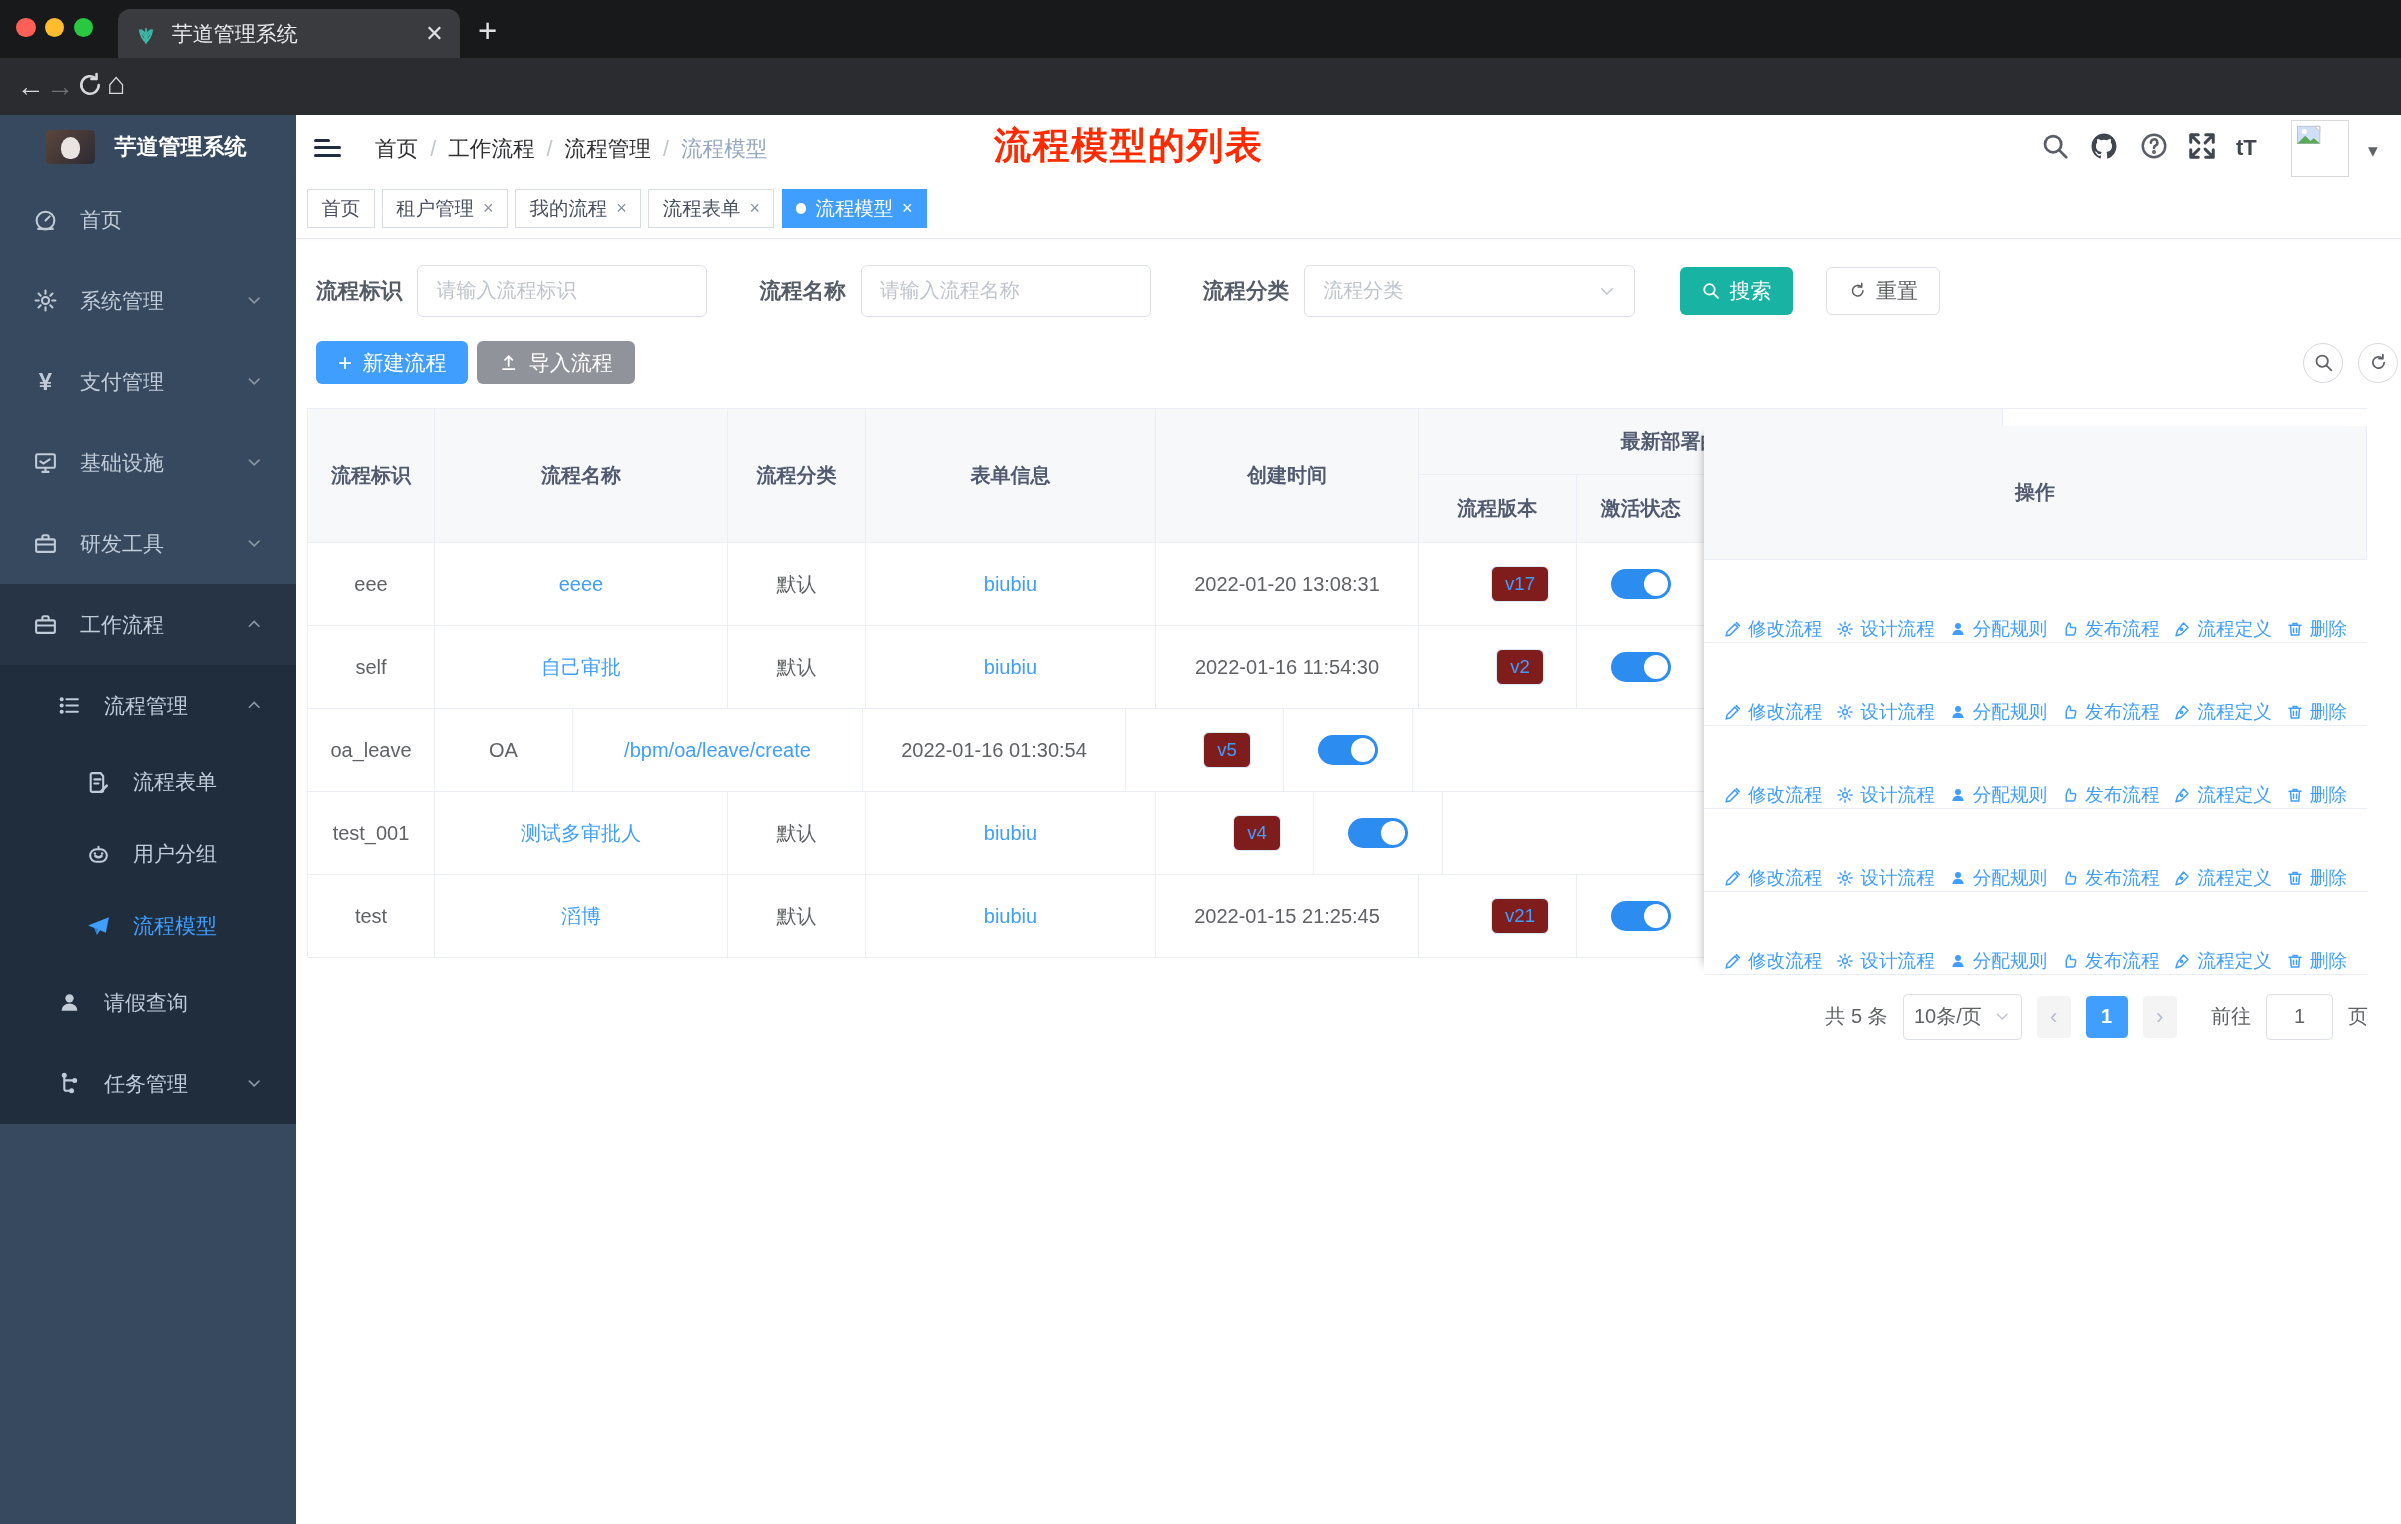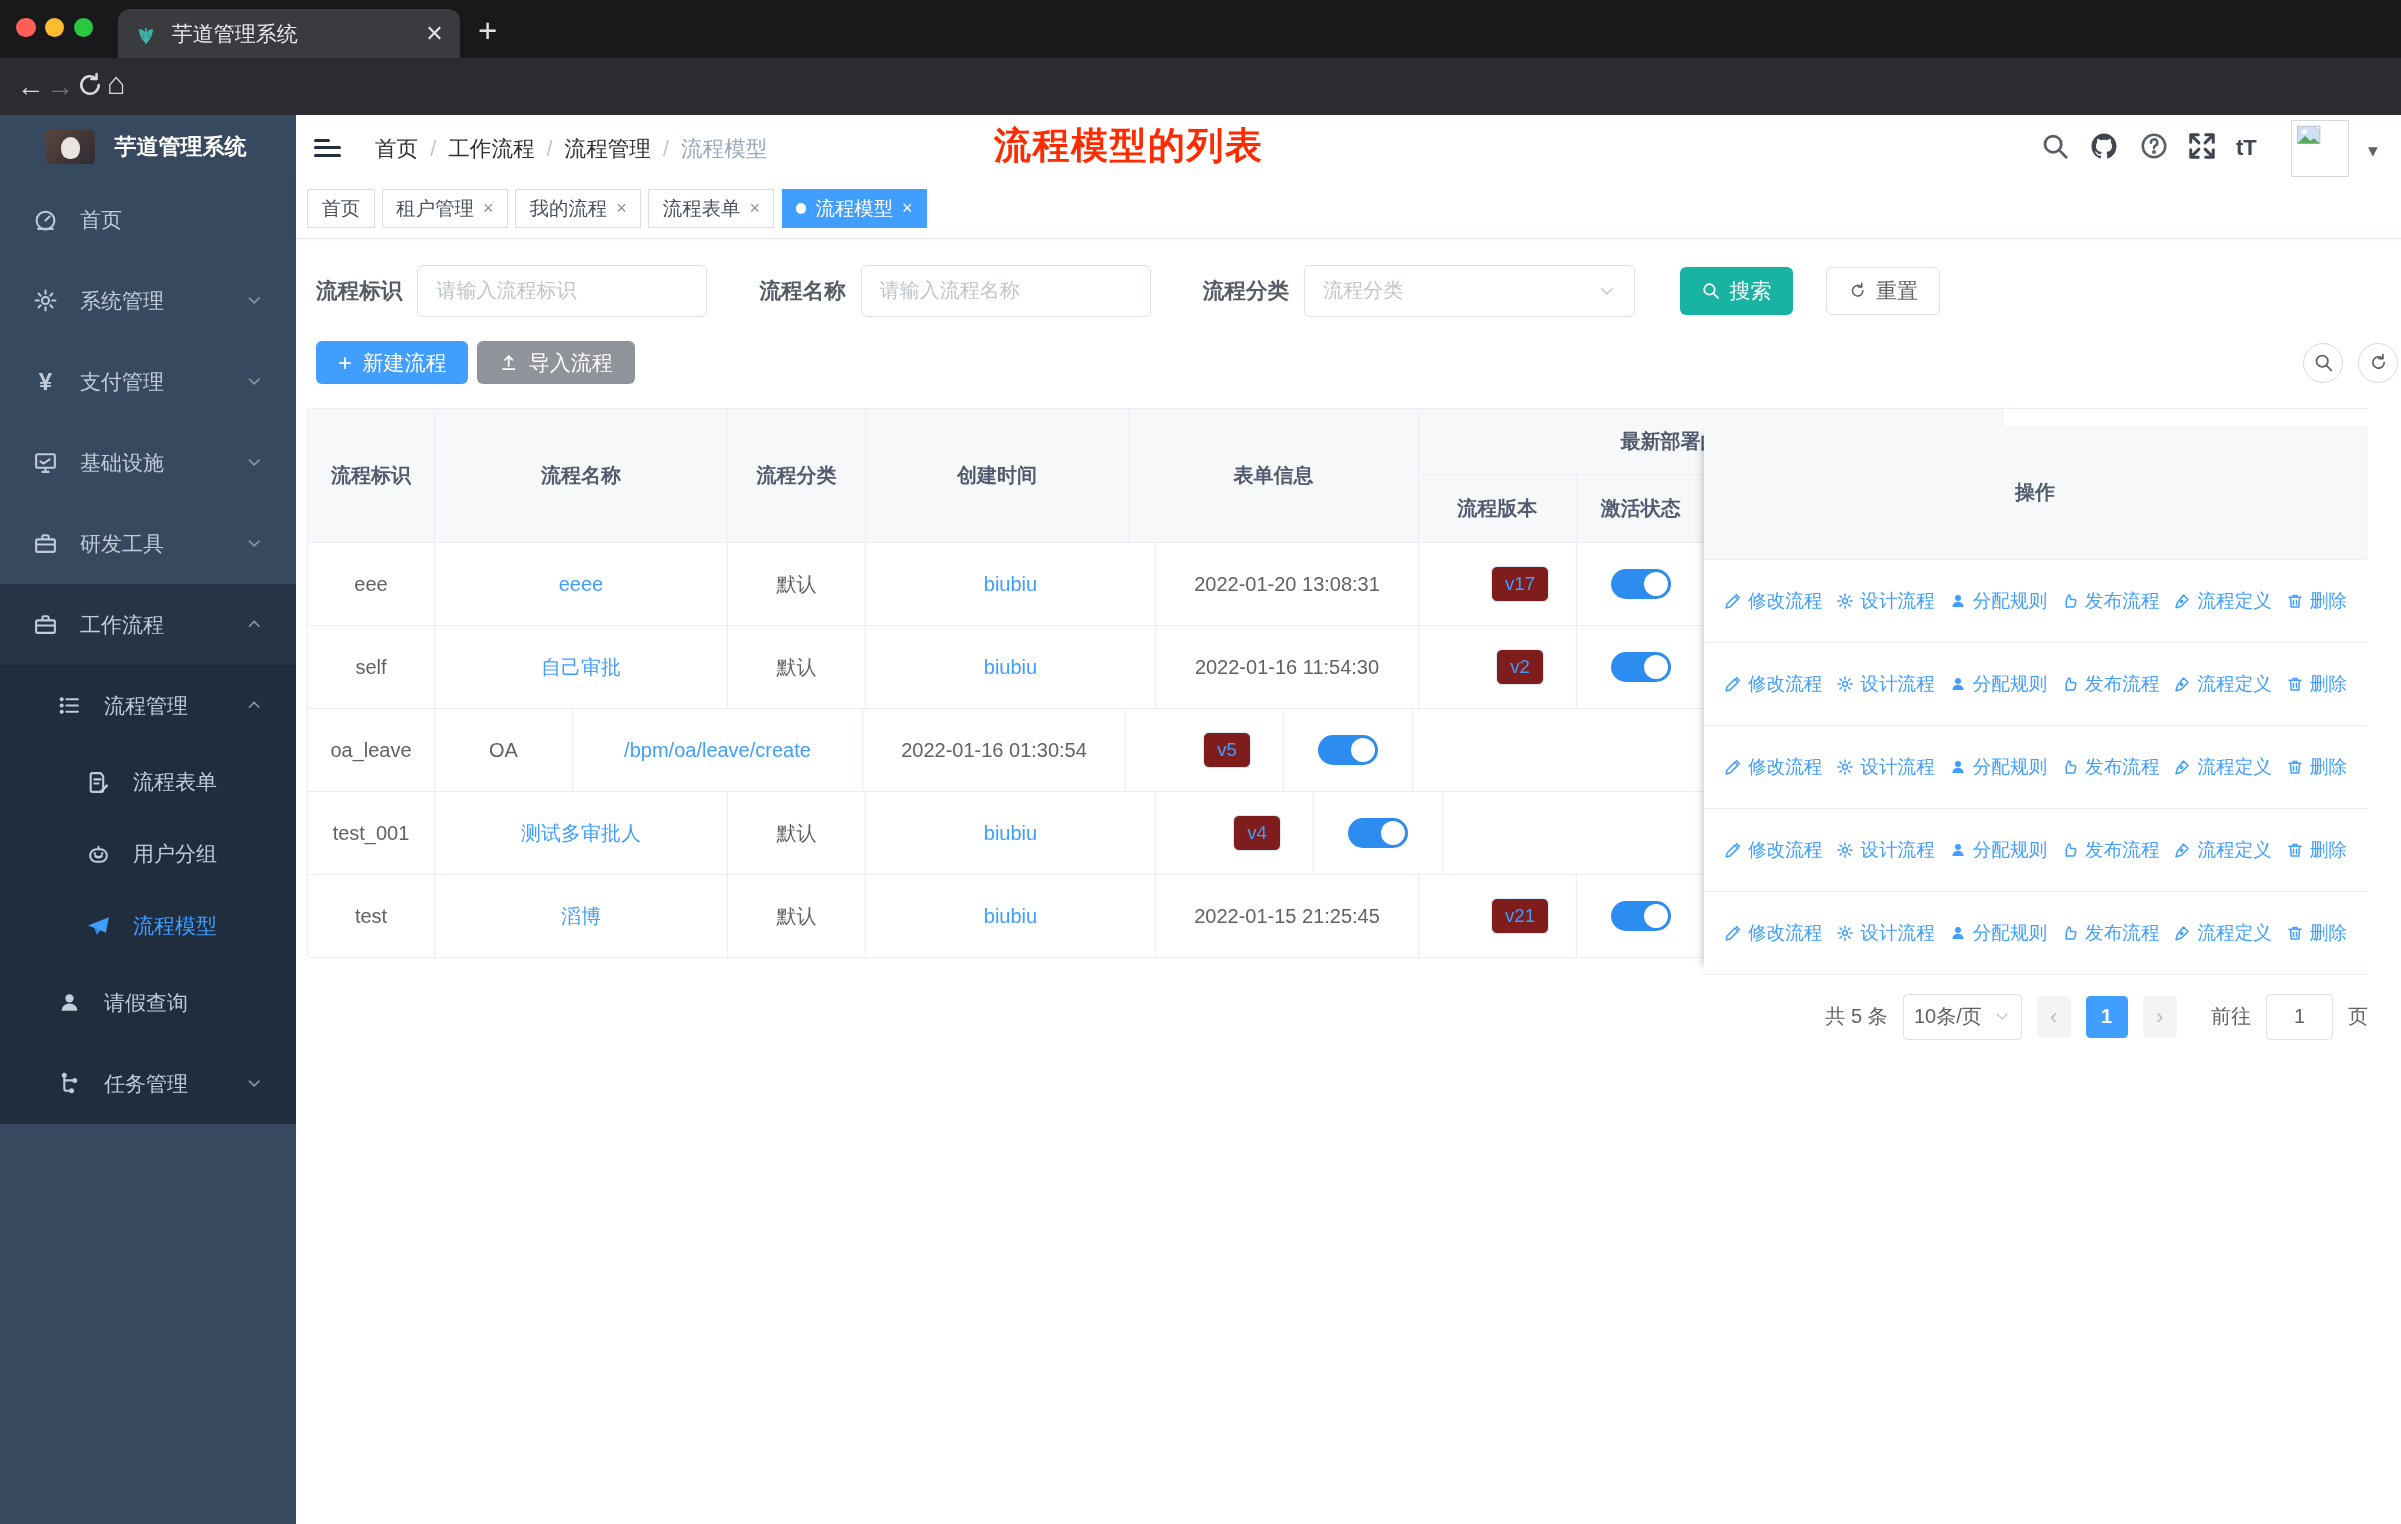--- a/index.html
+++ b/index.html
@@ -92,21 +92,21 @@
   .th-group { width:584px; display:flex; flex-direction:column; border-bottom:0.7px solid #ebeef5; }
   .th-group-top { height:67px; background:#f7f8fa; border-right:0.7px solid #ebeef5; border-bottom:0.7px solid #ebeef5; display:flex; align-items:center; justify-content:center; color:#515a6e; font-weight:700; font-size:20px; overflow:hidden; white-space:nowrap; }
   .th-group-sub { display:flex; height:67px; }
   .th-group-sub .th { height:67px; border-bottom:none; }
   a.cell-link { color:#409eff; text-decoration:none; }
   .badge { background:#7f1d1d; border:0.7px solid #d9ecff; color:#409eff; border-radius:6px; padding:6px 13.4px; font-size:18.6px;margin-left:45px; }
   .switch { display:inline-block; width:60px; height:30px; border-radius:15px; background:#2d8cf0; position:relative; }
   .switch .knob { position:absolute; right:3px; top:3px; width:24px; height:24px; border-radius:50%; background:#fff; }
   #tbl-fixed { position:absolute; right:0; top:17px; width:663px; height:548px; box-shadow:-9px 0 9px -9px rgba(0,0,0,.3); background:#fff; }
   #tbl-fixed .th { height:134px; border-left:none; }
-  .op-cell { height:83px; border-bottom:0.7px solid #ebeef5; display:flex; align-items:center; justify-content:center; gap:14px; background:#fff; white-space:nowrap; }
+  .op-cell { height:83px; border-bottom:0.7px solid #ebeef5; display:flex; align-items:flex-end; justify-content:center; gap:14px; background:#fff; white-space:nowrap; }
   .oplink { color:#409eff; font-size:18.6px; display:inline-flex; align-items:center; gap:6px; }
   .oplink svg { width:18px; height:18px; }
 
   
   #pager { position:absolute; left:296px; top:992px; width:2072px; height:49px; display:flex; align-items:center; justify-content:flex-end; gap:15px; font-size:20px; color:#606266; }
   #page-size { width:119px; height:46px; border:0.7px solid #dcdfe6; border-radius:4.5px; display:flex; align-items:center; justify-content:center; gap:12px; color:#606266; }
   .pg-btn { width:34px; height:42px; background:#f4f4f5; border-radius:4.5px; display:flex; align-items:center; justify-content:center; color:#b4bccc; font-size:22px; }
   #pg-current { width:42px; height:42px; background:#409eff; border-radius:4.5px; color:#fff; display:flex; align-items:center; justify-content:center; font-weight:700; }
   #goto-input { width:67px; height:46px; border:0.7px solid #dcdfe6; border-radius:4.5px; text-align:center; font-size:20px; color:#606266; font-family:inherit; }
 </style>
@@ -468,22 +468,22 @@
       </svg>
   </span>
 </div>
 
 <div id="tbl">
   <div class="tbl-scroll">
     <div class="tr" id="thead">
       <div class="th simple" style="width:127px">流程标识</div>
       <div class="th simple" style="width:293px">流程名称</div>
       <div class="th simple" style="width:138px">流程分类</div>
+      <div class="th simple" style="width:290px">表单信息</div>
       <div class="th simple" style="width:263px">创建时间</div>
-      <div class="th simple" style="width:290px">表单信息</div>
       <div class="th-group">
         <div class="th-group-top">最新部署的流程定义</div>
         <div class="th-group-sub">
           <div class="th" style="width:158px">流程版本</div>
           <div class="th" style="width:129px">激活状态</div>
           <div class="th" style="width:298px"></div>
         </div>
       </div>
     </div>
 

